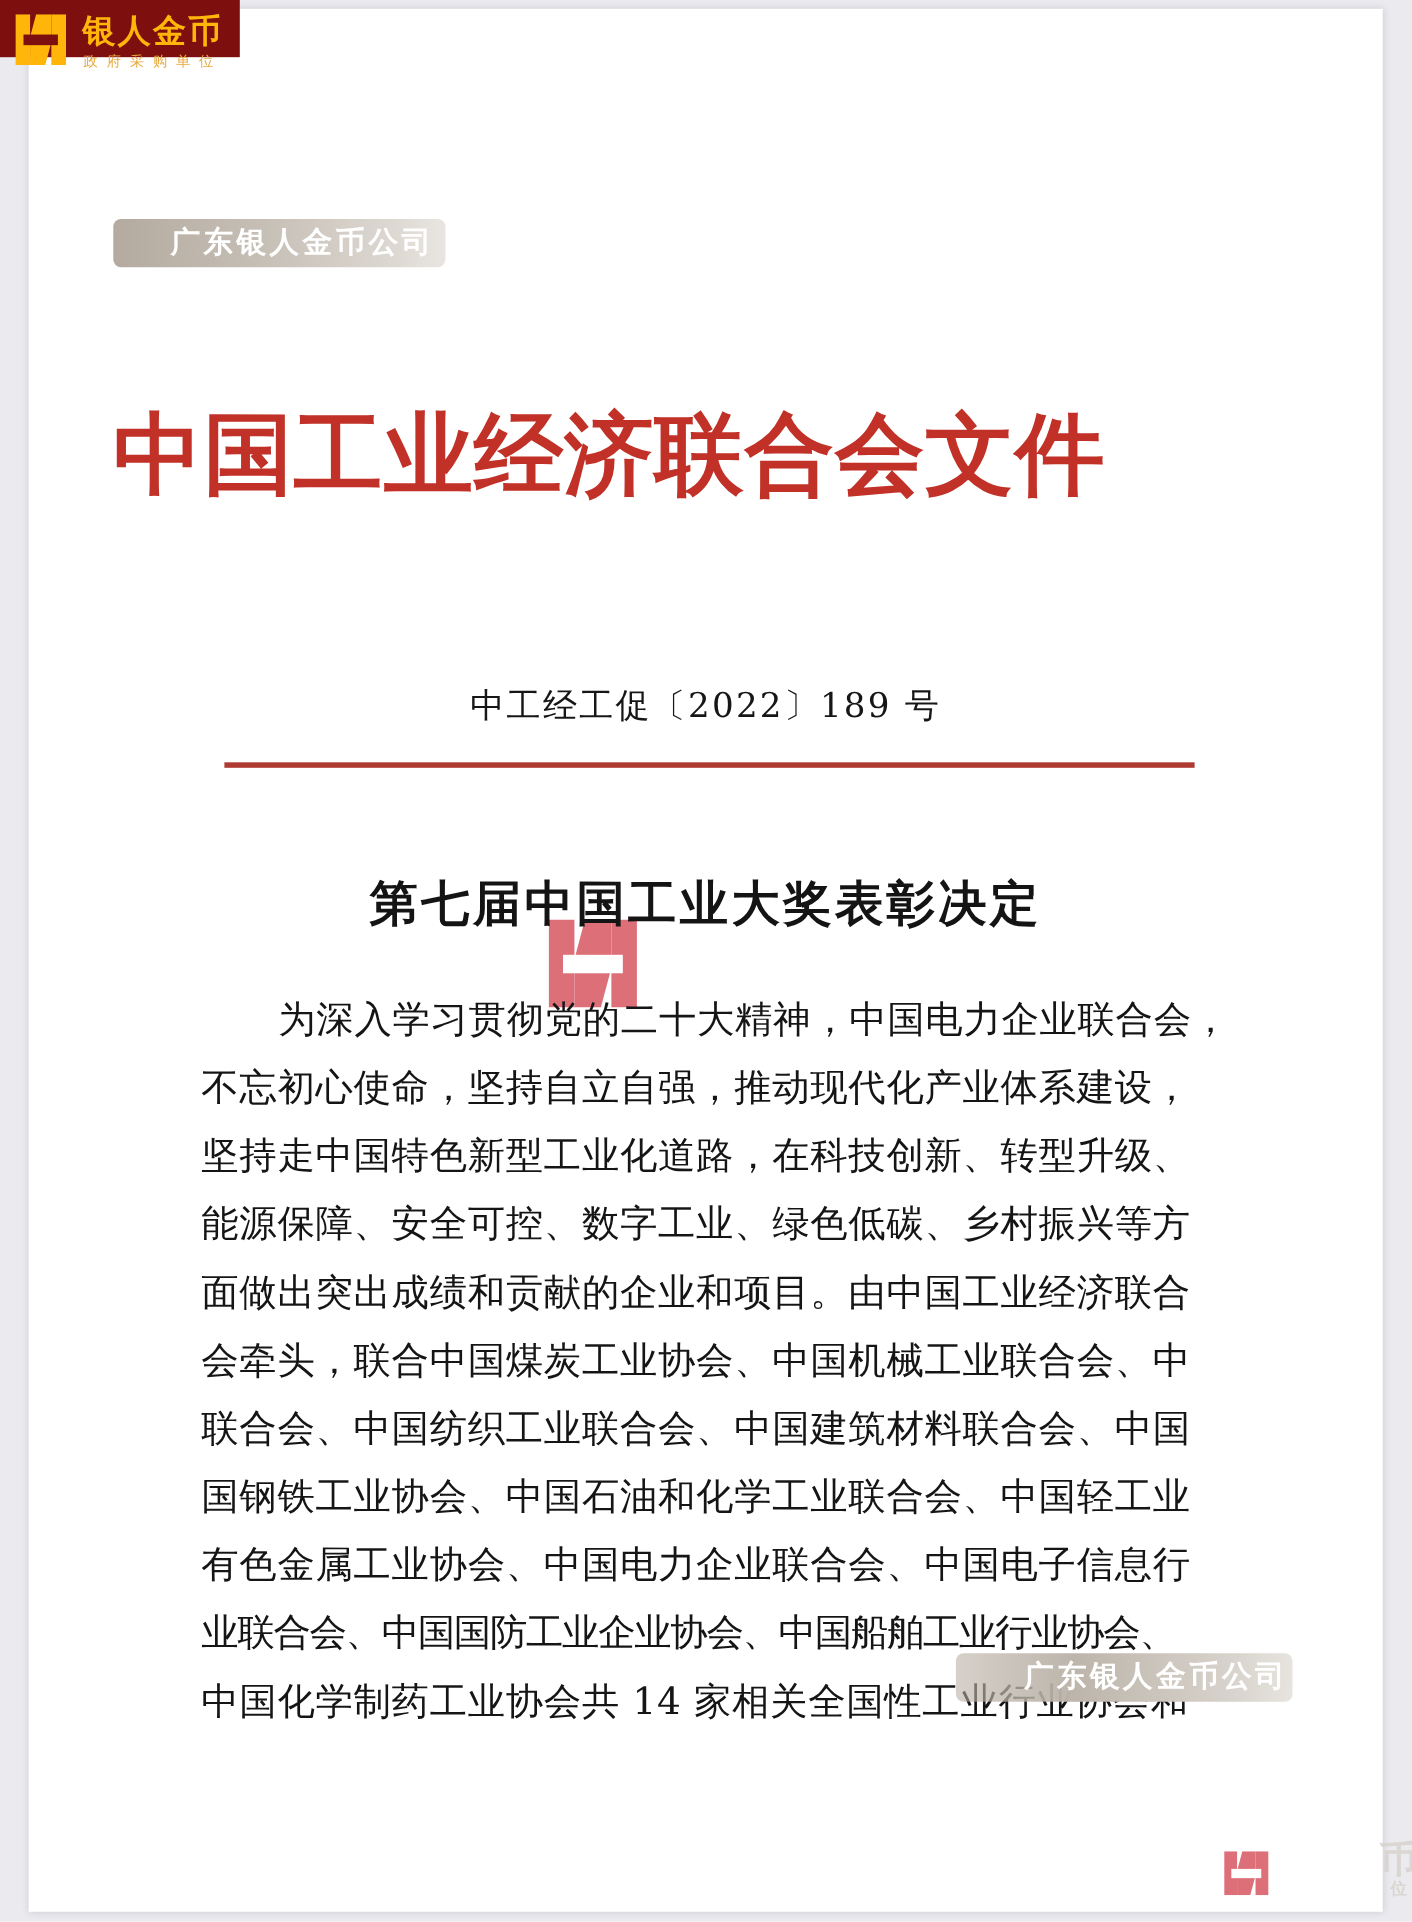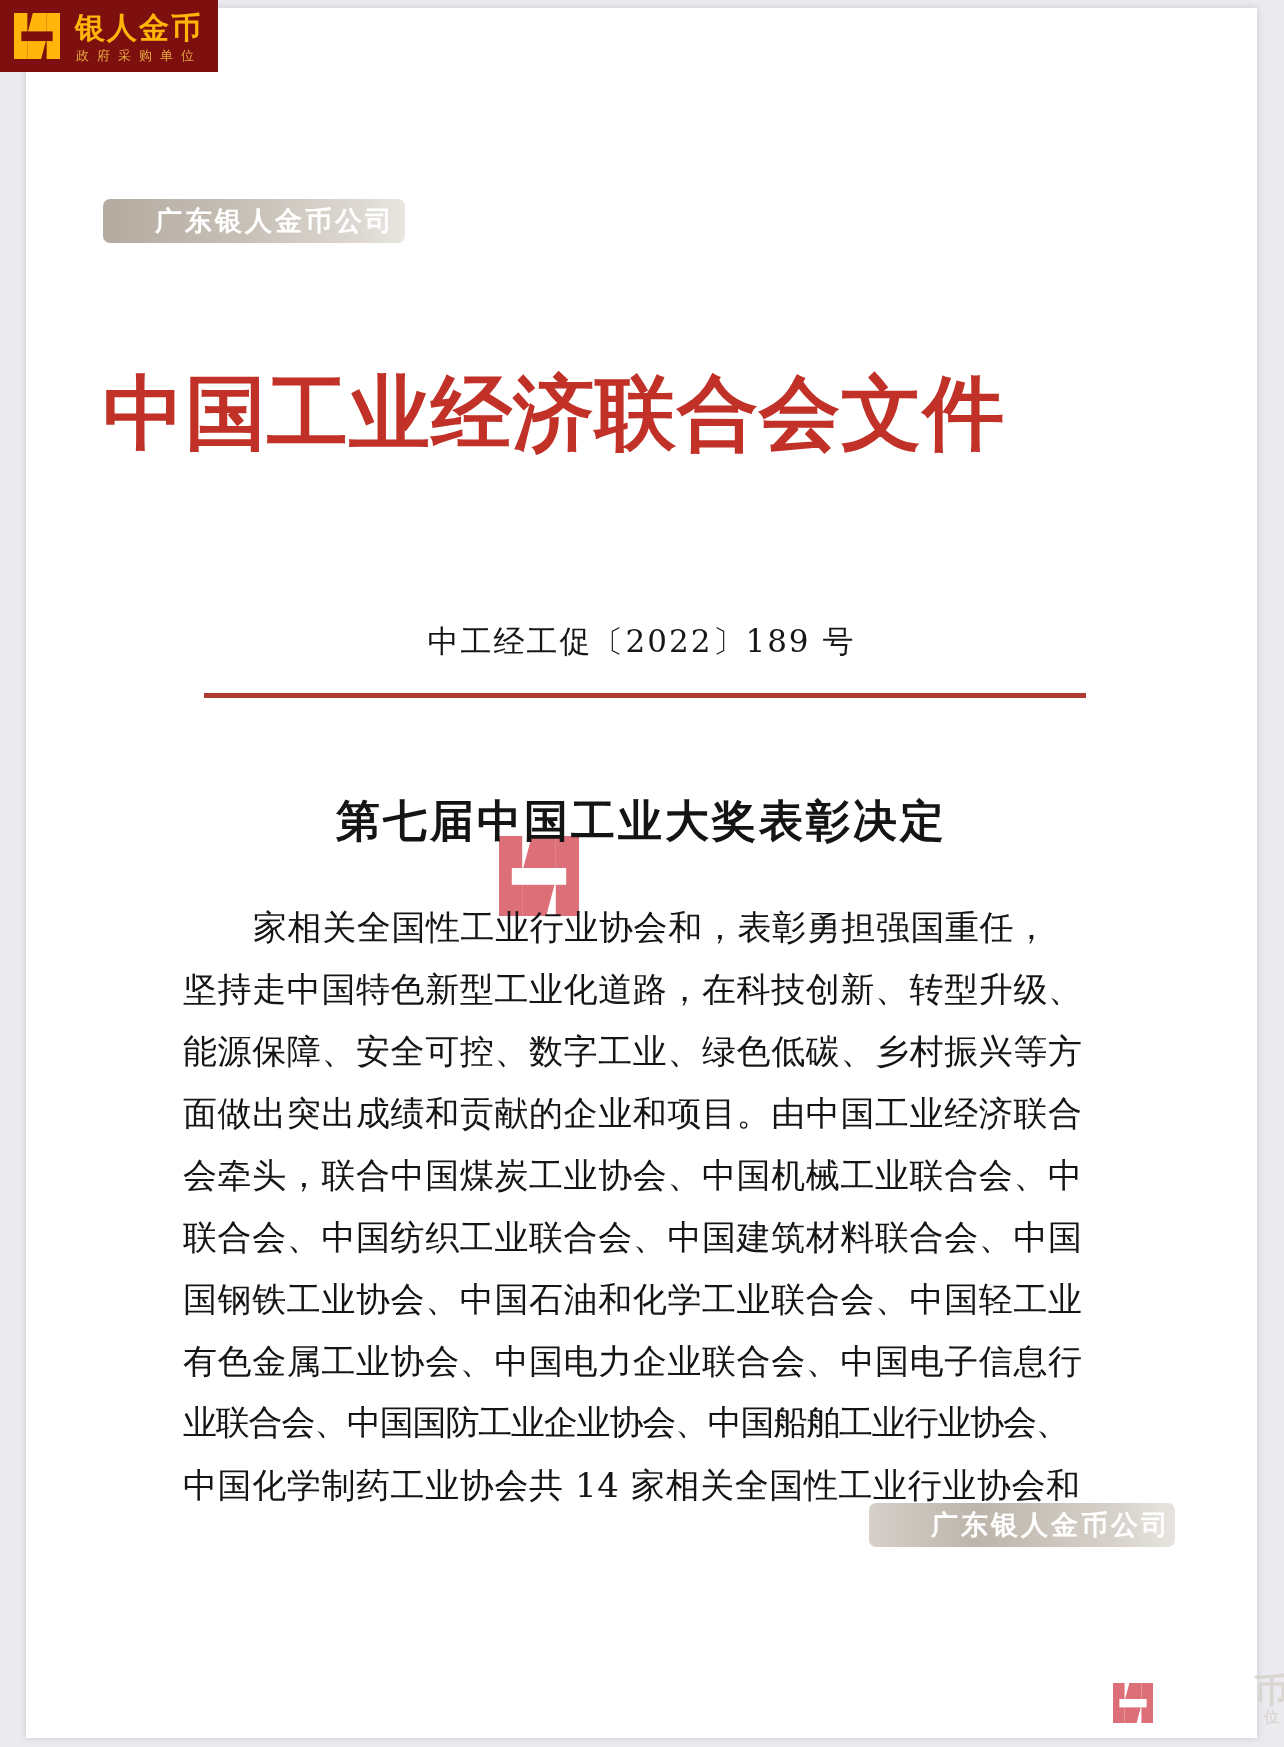--- a/index.html
+++ b/index.html
@@ -4,21 +4,21 @@
 <style>
   * { margin:0; padding:0; box-sizing:border-box; }
   html,body { width:1284px; height:1747px; }
   body { background:#eaeaef; position:relative; overflow:hidden;
          font-family:"DejaVu Serif","Liberation Serif",serif; }
 
   .page { position:absolute; left:26px; top:8px; width:1231px; height:1730px;
           background:#ffffff; box-shadow:0 0 7px rgba(60,60,80,0.18); }
 
   
-  .brand-box { position:absolute; left:0; top:0; width:218px; height:72px;
+  .brand-box { position:absolute; left:0; top:0; width:218px; height:52px;
                background:#7d0f0f; z-index:30;
                font-family:Liberation Sans, sans-serif; }
   .brand-icon { position:absolute; left:14px; top:13px; width:46px; height:46px; }
   .brand-title { position:absolute; left:75px; top:8px; font-size:30px; font-weight:bold;
                  color:#ffb50a; letter-spacing:2px; white-space:nowrap; }
   .brand-sub { position:absolute; left:76px; top:47px; font-size:13px; color:#e7a93e;
                letter-spacing:8px; white-space:nowrap; }
 
   
   .wm-band { position:absolute; height:44px; border-radius:7px;
@@ -87,21 +87,22 @@
 
 <svg class="logo-wm" viewBox="0 0 100 100">
   <path d="M0,0 H29 V100 H0 Z" fill="#dd6f79"></path>
   <path d="M71,0 H100 V100 H71 Z" fill="#dd6f79"></path>
   <path d="M41,0 H71 V45 H29 Z" fill="#dd6f79"></path>
   <path d="M29,55 H71 L59,100 H29 Z" fill="#dd6f79"></path>
   <rect x="16" y="40" width="68" height="21" fill="#ffffff"></rect>
 </svg>
 
 <div class="doc-body">
-  <div class="line indent">家相关全国性工业行业协会和，表彰勇担强国重任，</div>
+  <div class="line indent">为深入学习贯彻党的二十大精神，中国电力企业联合会，</div>
+  <div class="line">不忘初心使命，坚持自立自强，推动现代化产业体系建设，</div>
   <div class="line">坚持走中国特色新型工业化道路，在科技创新、转型升级、</div>
   <div class="line">能源保障、安全可控、数字工业、绿色低碳、乡村振兴等方</div>
   <div class="line">面做出突出成绩和贡献的企业和项目。由中国工业经济联合</div>
   <div class="line">会牵头，联合中国煤炭工业协会、中国机械工业联合会、中</div>
   <div class="line">联合会、中国纺织工业联合会、中国建筑材料联合会、中国</div>
   <div class="line">国钢铁工业协会、中国石油和化学工业联合会、中国轻工业</div>
   <div class="line">有色金属工业协会、中国电力企业联合会、中国电子信息行</div>
   <div class="line tight">业联合会、中国国防工业企业协会、中国船舶工业行业协会、</div>
   <div class="line">中国化学制药工业协会共 14 家相关全国性工业行业协会和</div>
 </div>

